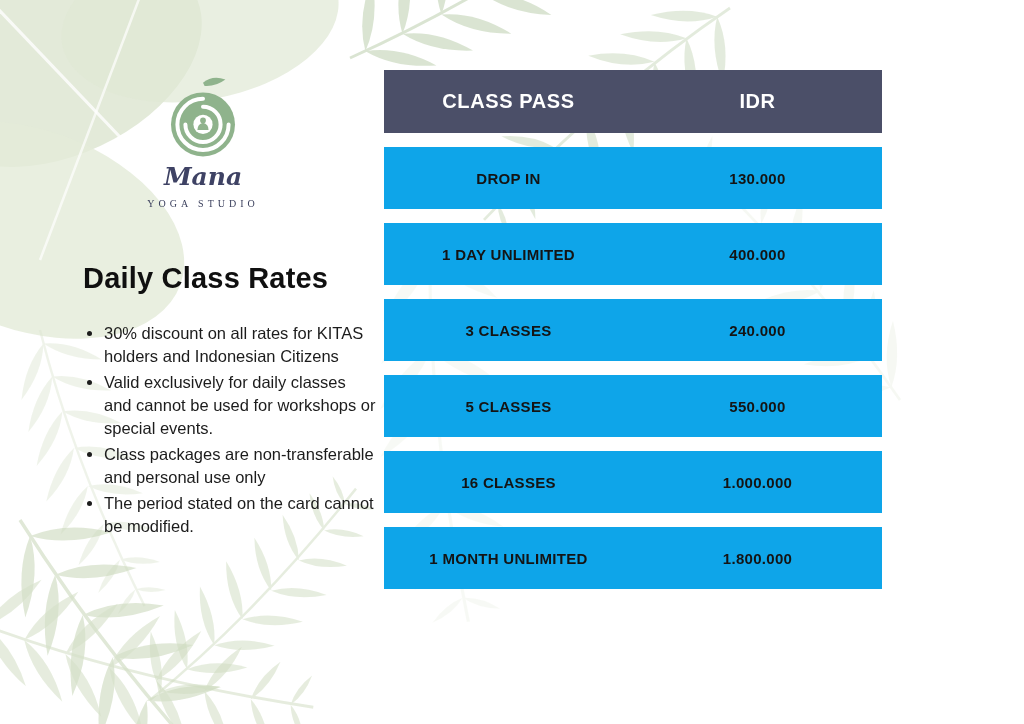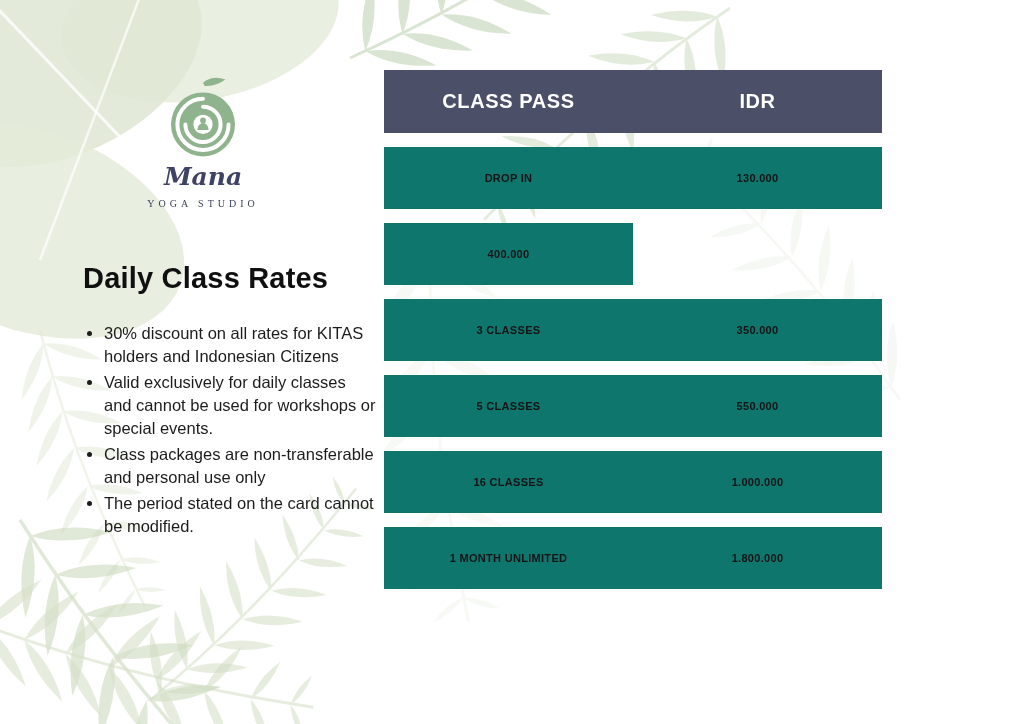--- a/index.html
+++ b/index.html
@@ -35,21 +35,21 @@
   
   .rates{position:absolute;left:384px;top:70px;width:513px;}
   .t-head,.t-row{display:grid;grid-template-columns:249px 249px;}
   .t-head{height:63px;margin-bottom:14px;}
   .t-row{height:62px;margin-bottom:14px;}
   .t-head .cell{
     background:#4b4f68;color:#ffffff;font-size:20px;font-weight:bold;
     letter-spacing:0.6px;display:flex;align-items:center;justify-content:center;
   }
   .t-row .cell{
-    background:#0f766e;color:#141414;font-size:11px;font-weight:bold;
+    background:#0ea5e9;color:#141414;font-size:15px;font-weight:bold;
     letter-spacing:0.3px;display:flex;align-items:center;justify-content:center;
   }
 </style>
 </head>
 <body>
 
 <div class="canvas">
 
   <svg class="bg-svg" viewBox="0 0 1024 724" xmlns="http://www.w3.org/2000/svg" aria-hidden="true">
     <defs>
@@ -118,25 +118,26 @@
     <div class="t-head">
       <div class="cell">CLASS PASS</div>
       <div class="cell">IDR</div>
     </div>
 
     <div class="t-row">
       <div class="cell">DROP IN</div>
       <div class="cell">130.000</div>
     </div>
     <div class="t-row">
+      <div class="cell">1 DAY UNLIMITED</div>
       <div class="cell">400.000</div>
     </div>
     <div class="t-row">
       <div class="cell">3 CLASSES</div>
-      <div class="cell">350.000</div>
+      <div class="cell">240.000</div>
     </div>
     <div class="t-row">
       <div class="cell">5 CLASSES</div>
       <div class="cell">550.000</div>
     </div>
     <div class="t-row">
       <div class="cell">16 CLASSES</div>
       <div class="cell">1.000.000</div>
     </div>
     <div class="t-row">

